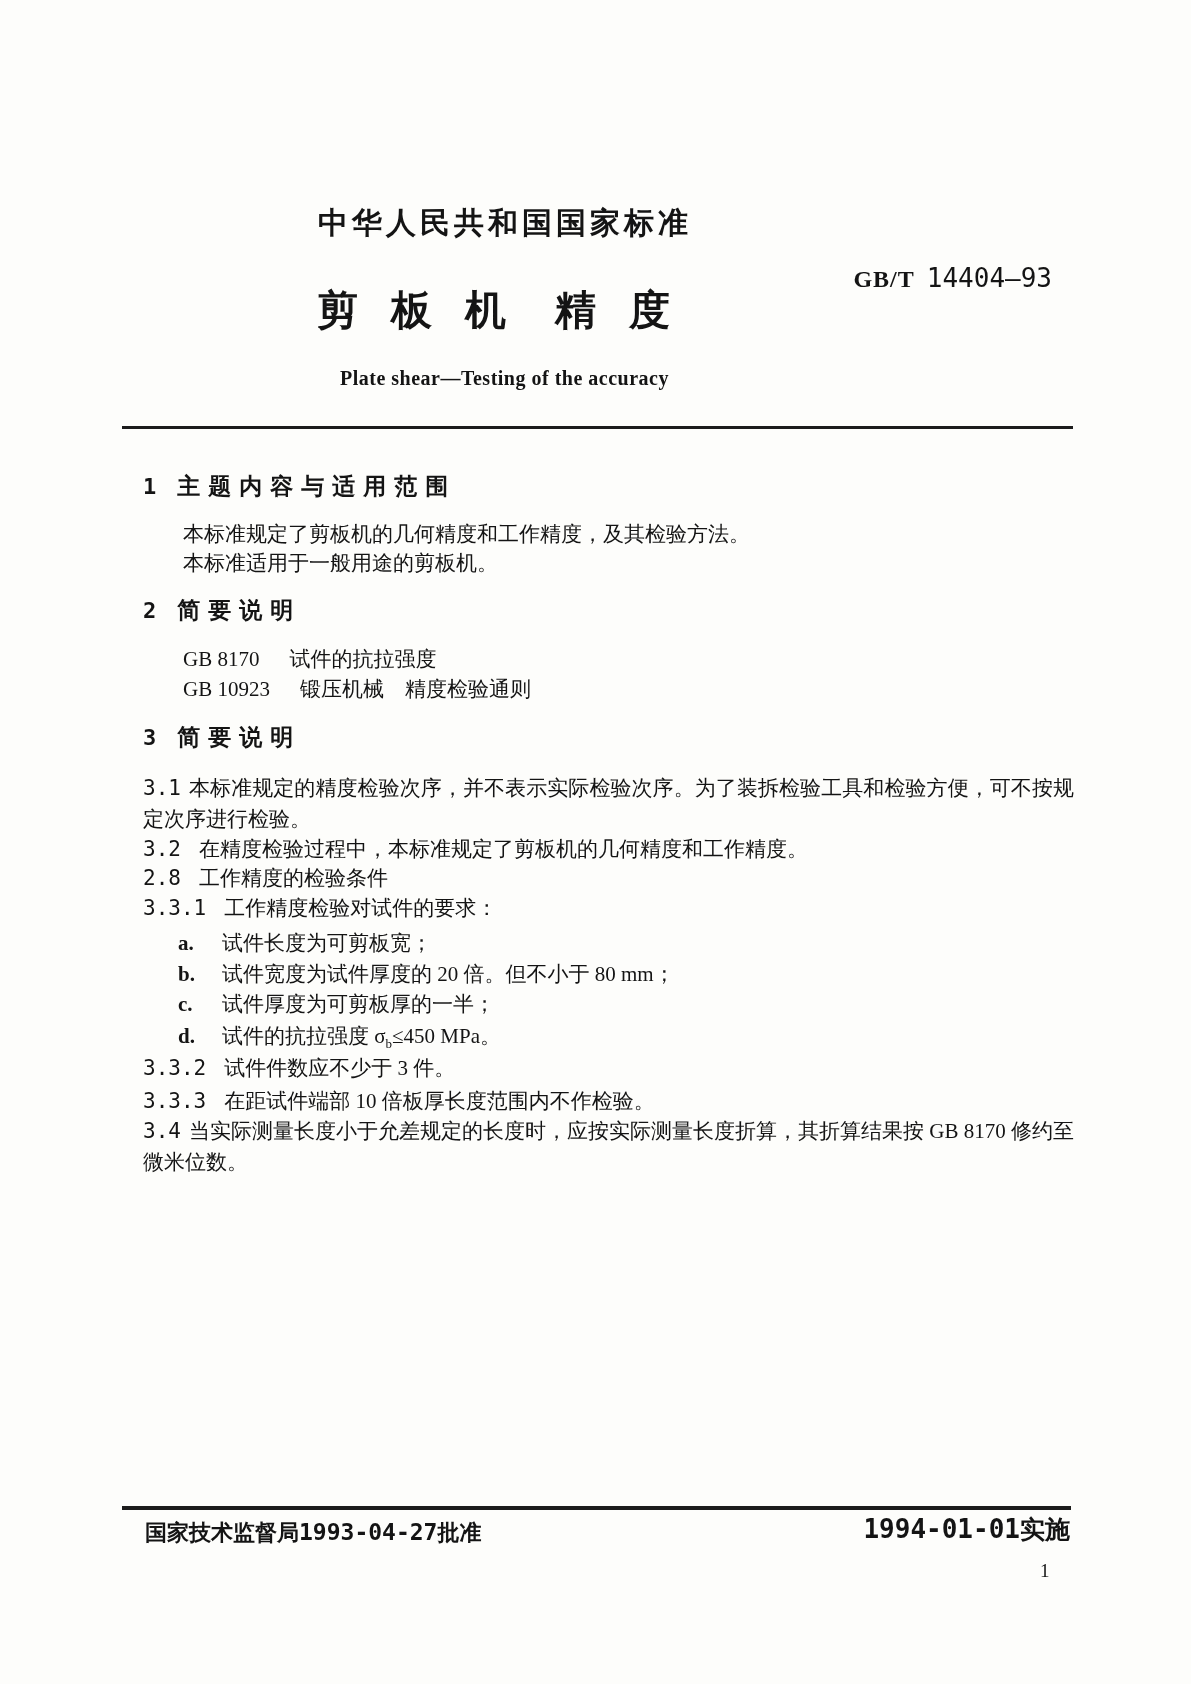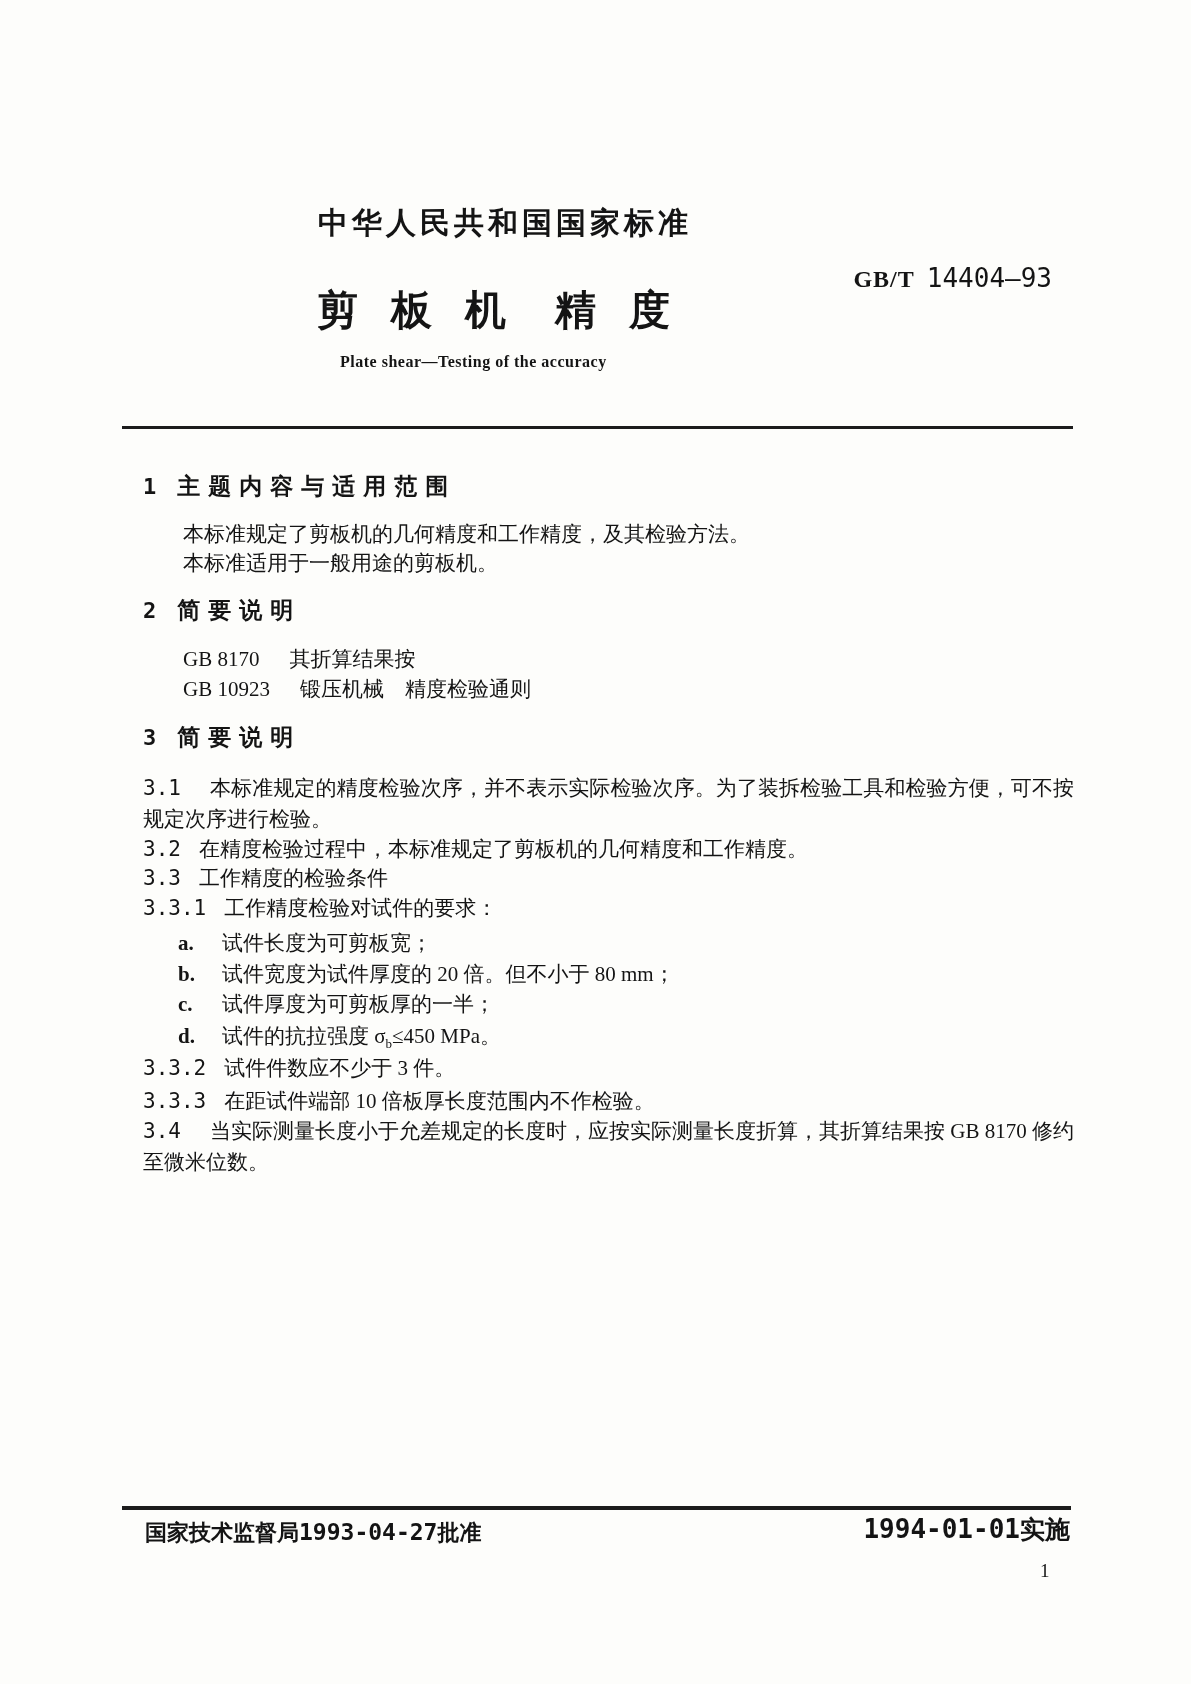--- a/index.html
+++ b/index.html
@@ -33,23 +33,23 @@
   }
   .title-cn{
     position:absolute;left:317px;top:287px;
     font-family:"DejaVu Sans",sans-serif;
     font-weight:bold;font-size:41px;line-height:46px;
     white-space:nowrap;
   }
   .title-cn .t1{letter-spacing:33px;}
   .title-cn .t2{letter-spacing:33px;margin-left:16px;}
   .title-en{
-    position:absolute;left:340px;top:350px;
-    font-family:"Liberation Serif","DejaVu Serif",serif;
-    font-weight:bold;font-size:16px;line-height:24px;
+    position:absolute;left:340px;top:366px;
+    font-family:"Liberation Serif","DejaVu Serif",serif;
+    font-weight:bold;font-size:20px;line-height:24px;
     white-space:nowrap;letter-spacing:0.5px;
   }
   .rule-top{
     position:absolute;left:122px;top:426px;width:951px;height:3px;
     background:#1c1c1c;
   }
   
   .line{
     position:absolute;
     font-size:21px;line-height:31px;white-space:nowrap;
@@ -71,21 +71,21 @@
     font-family:"DejaVu Sans Mono",monospace;
     margin-right:18px;font-size:21px;
   }
   .clause-wrap{
     position:absolute;left:143px;width:931px;
     font-size:21px;line-height:31px;
     text-align:justify;text-justify:inter-ideograph;
   }
   .clause-wrap .cnum{
     font-family:"DejaVu Sans Mono",monospace;
-    margin-right:29px;font-size:21px;
+    margin-right:8px;font-size:21px;
   }
   .req{left:178px;}
   .req .rlabel{
     display:inline-block;width:44px;
     font-weight:bold;
     font-family:"Liberation Serif","DejaVu Serif",serif;
   }
   .req sub{font-size:13px;}
   
   .rule-bottom{
@@ -138,40 +138,40 @@
   <div class="line sec-head" style="top:471px">
     <span class="snum">1</span><span class="stext">主题内容与适用范围</span>
   </div>
   <div class="line para" style="top:548px">本标准适用于一般用途的剪板机。</div>
   <div class="line para" style="top:519px">本标准规定了剪板机的几何精度和工作精度，及其检验方法。</div>
 
   <div class="line sec-head" style="top:595px">
     <span class="snum">2</span><span class="stext">简要说明</span>
   </div>
   <div class="line para ref" style="top:644px">
-    <span class="rcode">GB 8170</span><span>其折算结果按</span>
+    <span class="rcode">GB 8170</span><span>试件的抗拉强度</span>
   </div>
   <div class="line para ref" style="top:674px">
     <span class="rcode">GB 10923</span><span>锻压机械　精度检验通则</span>
   </div>
 
   <div class="line sec-head" style="top:722px">
     <span class="snum">3</span><span class="stext">简要说明</span>
   </div>
 
   <div class="clause-wrap" style="top:773px">
     <span class="cnum">3.1</span><span>本标准规定的精度检验次序，并不表示实际检验次序。为了装拆检验工具和检验方便，可不按规定次序进行检验。</span>
   </div>
 
   <div class="line clause" style="top:834px">
     <span class="cnum">3.2</span><span>在精度检验过程中，本标准规定了剪板机的几何精度和工作精度。</span>
   </div>
 
   <div class="line clause" style="top:863px">
-    <span class="cnum">3.3</span><span>工作精度的检验条件</span>
+    <span class="cnum">2.8</span><span>工作精度的检验条件</span>
   </div>
 
   <div class="line clause" style="top:893px">
     <span class="cnum">3.3.1</span><span>工作精度检验对试件的要求：</span>
   </div>
 
   <div class="line req" style="top:928px">
     <span class="rlabel">a.</span><span>试件长度为可剪板宽；</span>
   </div>
   <div class="line req" style="top:959px">

